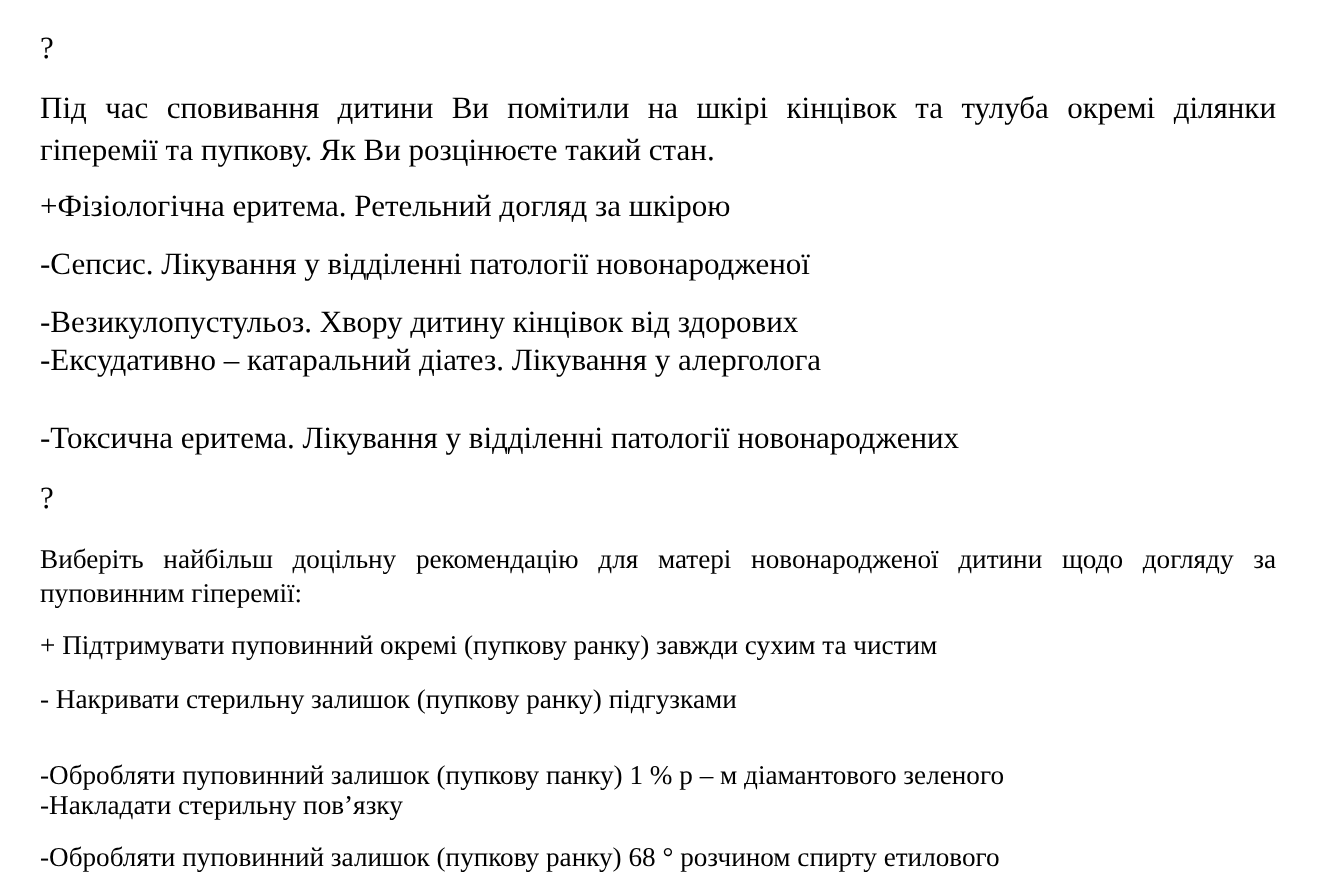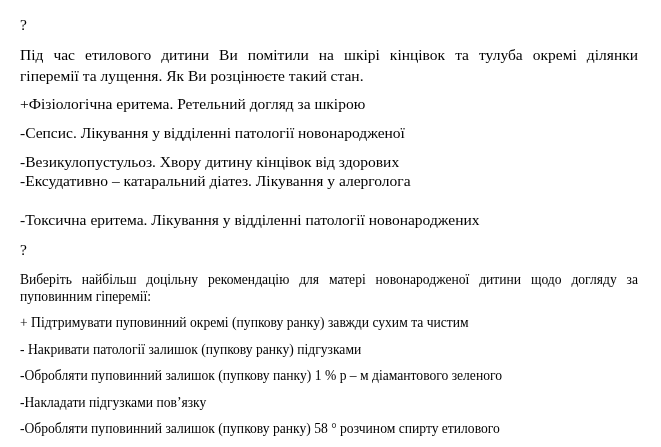--- a/index.html
+++ b/index.html
@@ -10,31 +10,31 @@
     .line { position: absolute; left: 20px; white-space: nowrap; }
     .big { font-size: 15.5px; }
     .small { font-size: 13.6px; }
     .justify { position: absolute; left: 20px; width: 618px; text-align: justify; text-align-last: justify; white-space: nowrap; }
   </style>
 </head>
 <body>
 
 <div>
   <div class="line big" style="top:16px">?</div>
-  <div class="justify big" style="top:46px">Під час етилового дитини Ви помітили на шкірі кінцівок та тулуба окремі ділянки</div>
-  <div class="line big" style="top:67px">гіперемії та лущення. Як Ви розцінюєте такий стан.</div>
+  <div class="justify big" style="top:46px">Під час сповивання дитини Ви помітили на шкірі кінцівок та тулуба окремі ділянки</div>
+  <div class="line big" style="top:67px">гіперемії та пупкову. Як Ви розцінюєте такий стан.</div>
   <div class="line big" style="top:95px">+Фізіологічна еритема. Ретельний догляд за шкірою</div>
   <div class="line big" style="top:124px">-Сепсис. Лікування у відділенні патології новонародженої</div>
   <div class="line big" style="top:153px">-Везикулопустульоз. Хвору дитину кінцівок від здорових</div>
   <div class="line big" style="top:172px">-Ексудативно – катаральний діатез. Лікування у алерголога</div>
   <div class="line big" style="top:211px">-Токсична еритема. Лікування у відділенні патології новонароджених</div>
 </div>
 
 <div>
   <div class="line big" style="top:241px">?</div>
   <div class="justify small" style="top:272px">Виберіть найбільш доцільну рекомендацію для матері новонародженої дитини щодо догляду за</div>
   <div class="line small" style="top:289px">пуповинним гіперемії:</div>
   <div class="line small" style="top:315px">+ Підтримувати пуповинний окремі (пупкову ранку) завжди сухим та чистим</div>
-  <div class="line small" style="top:342px">- Накривати патології залишок (пупкову ранку) підгузками</div>
-  <div class="line small" style="top:368px">-Обробляти пуповинний залишок (пупкову панку) 1 % р – м діамантового зеленого</div>
-  <div class="line small" style="top:395px">-Накладати підгузками пов’язку</div>
-  <div class="line small" style="top:421px">-Обробляти пуповинний залишок (пупкову ранку) 58 ° розчином спирту етилового</div>
+  <div class="line small" style="top:342px">- Накривати стерильну залишок (пупкову ранку) підгузками</div>
+  <div class="line small" style="top:380px">-Обробляти пуповинний залишок (пупкову панку) 1 % р – м діамантового зеленого</div>
+  <div class="line small" style="top:395px">-Накладати стерильну пов’язку</div>
+  <div class="line small" style="top:421px">-Обробляти пуповинний залишок (пупкову ранку) 68 ° розчином спирту етилового</div>
 </div>
 
 </body></html>

